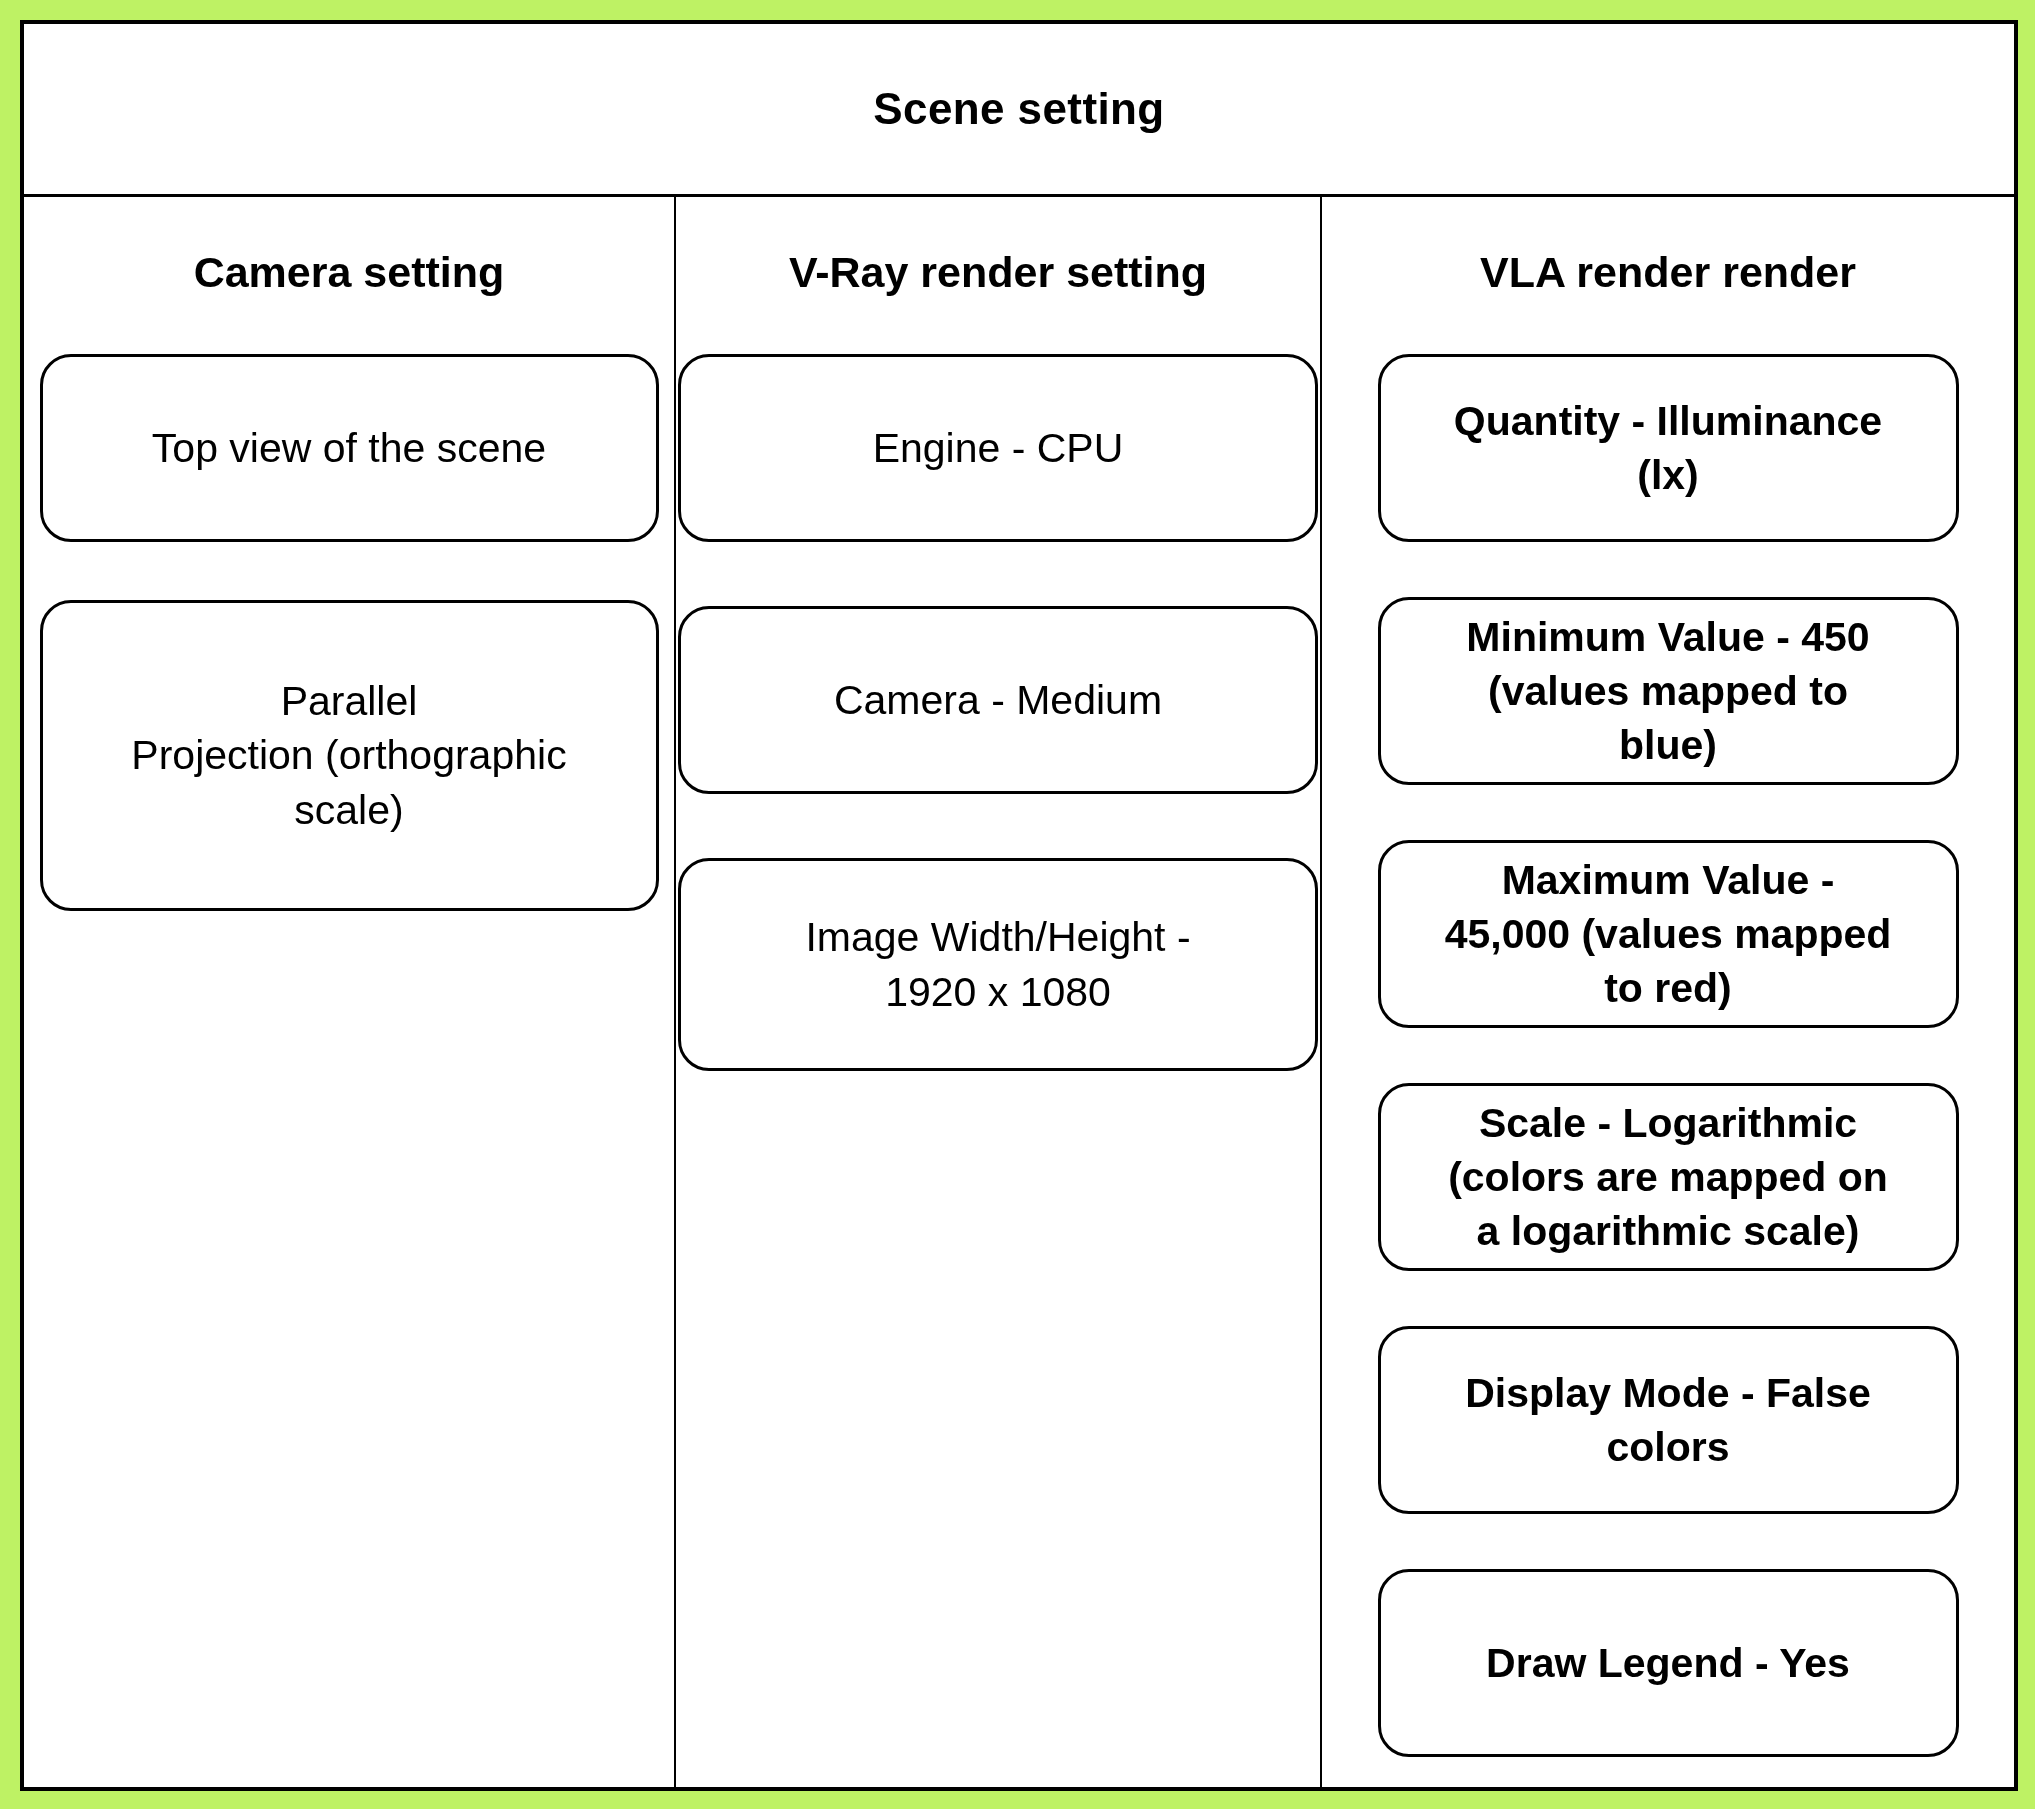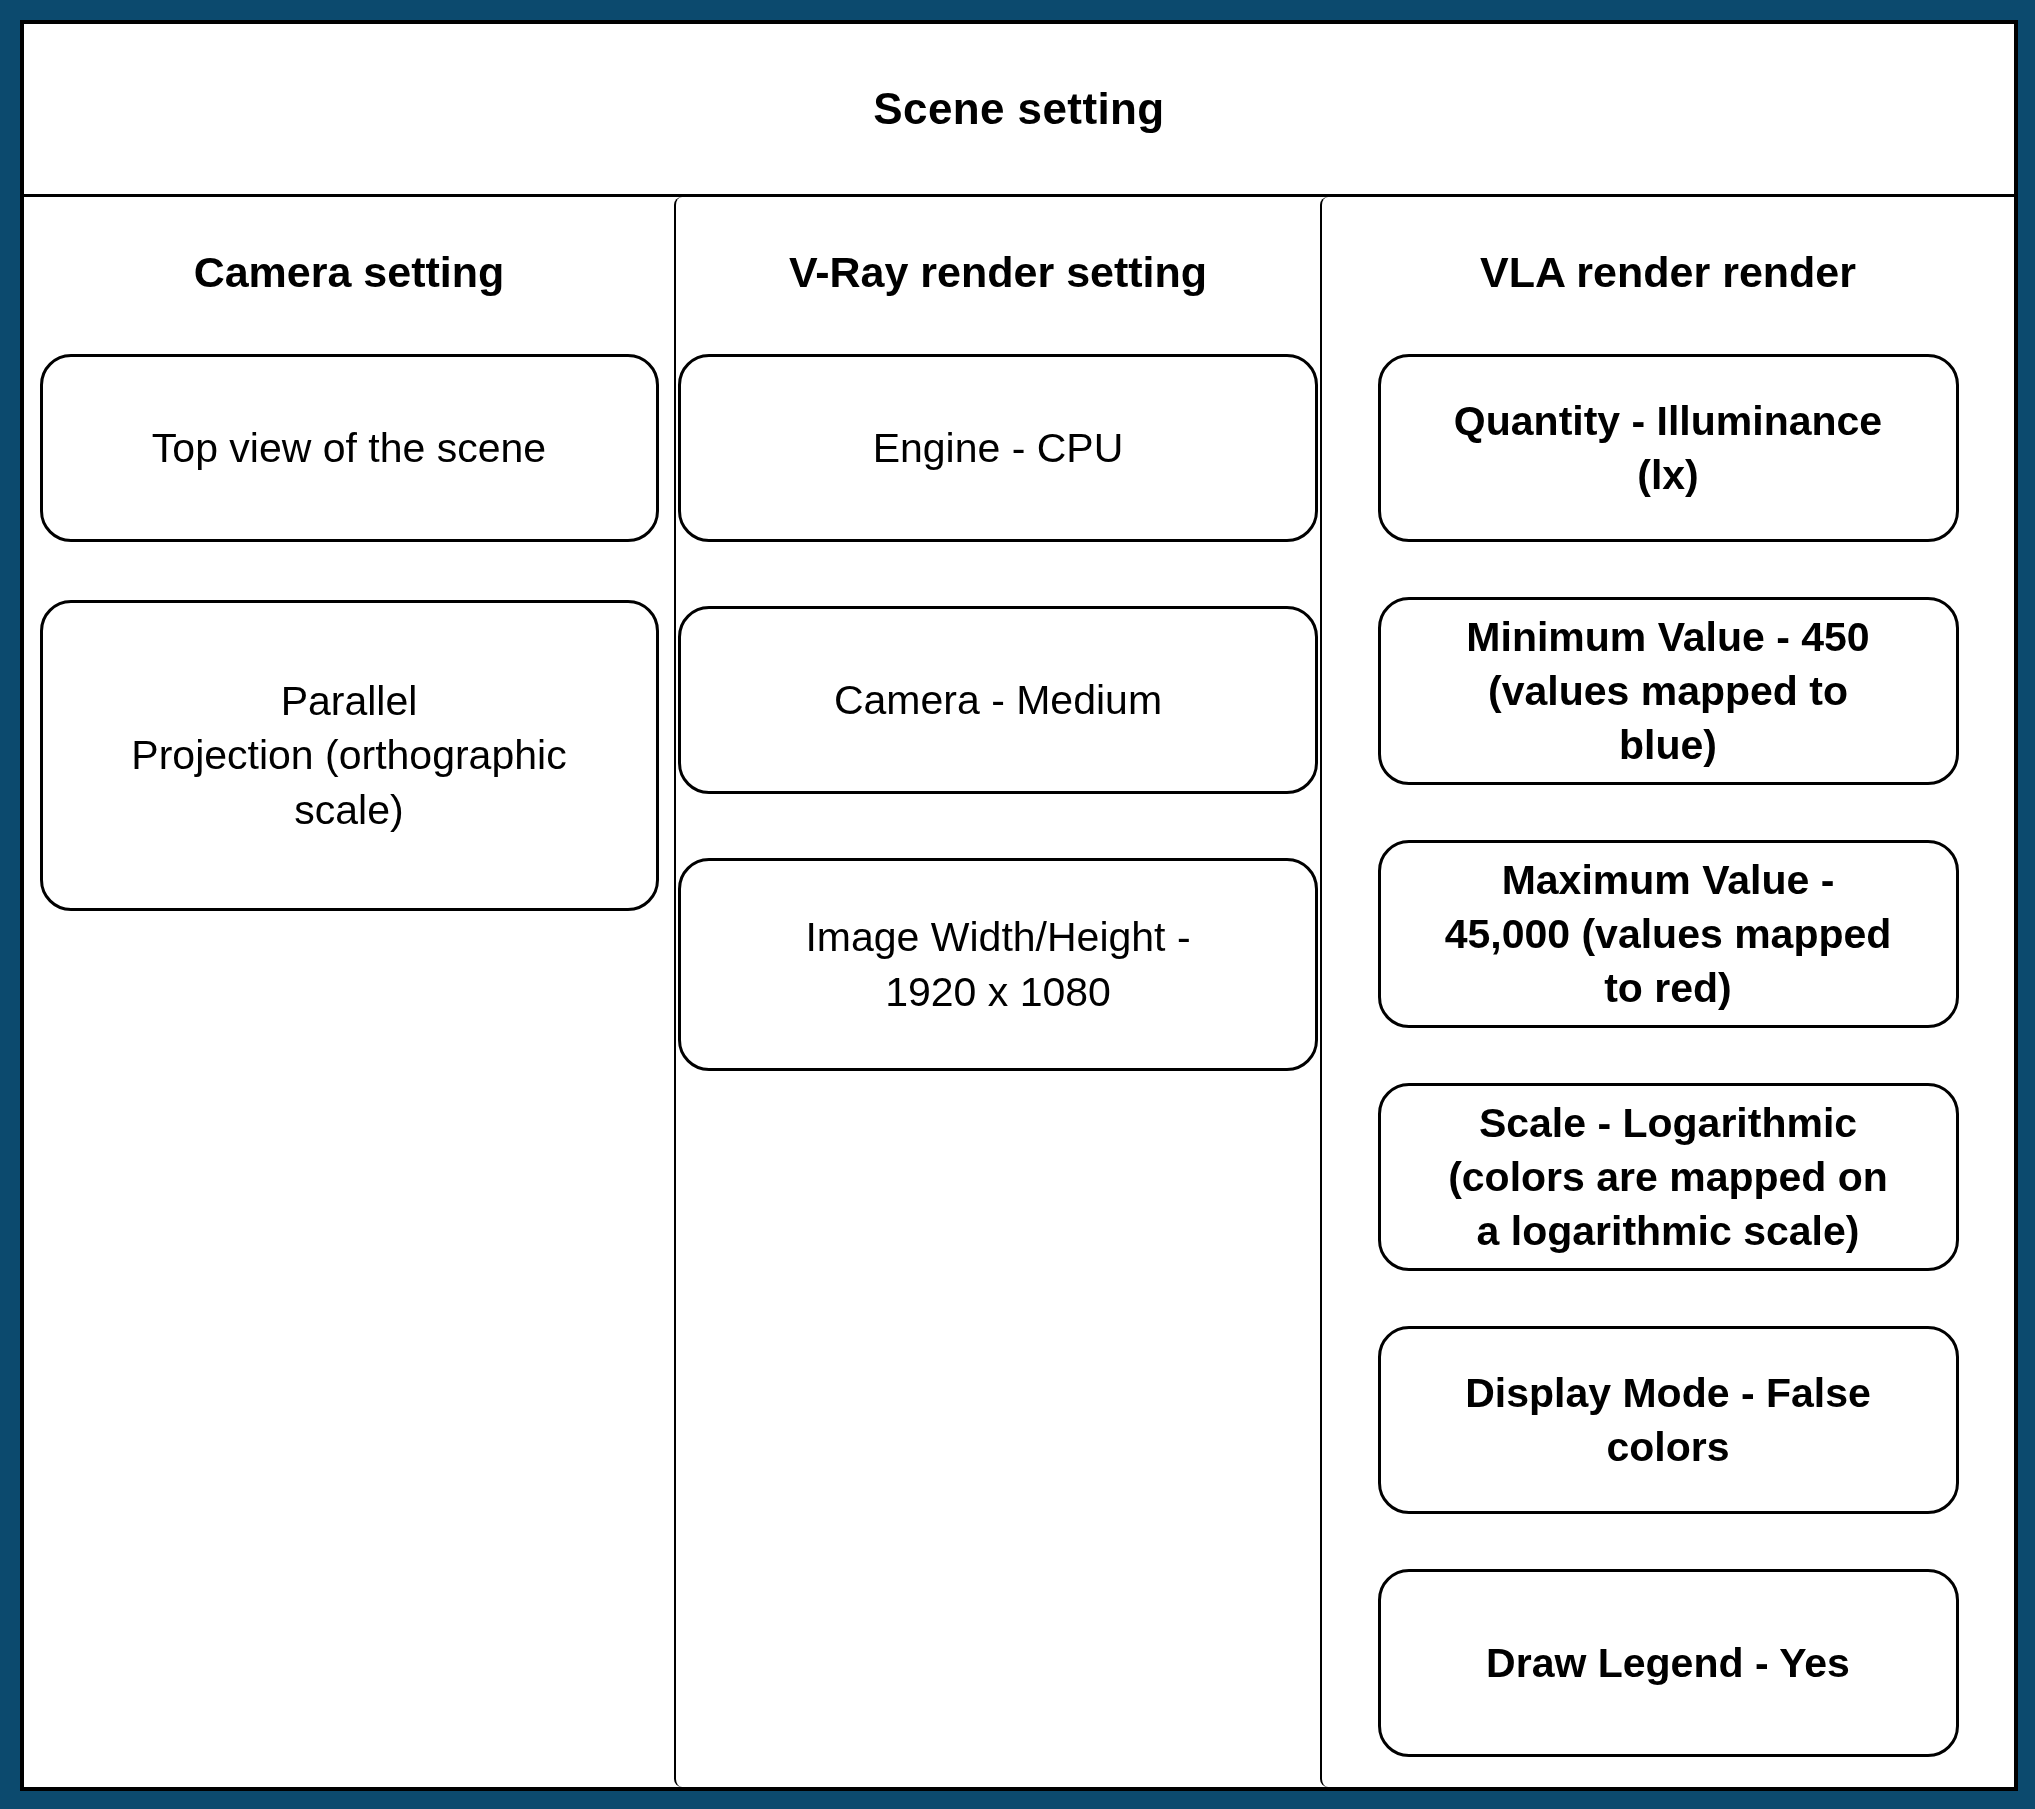--- a/index.html
+++ b/index.html
@@ -4,21 +4,21 @@
 <style>
   html, body {
     margin: 0;
     padding: 0;
     background: #ffffff;
   }
   .page {
     position: relative;
     width: 2035px;
     height: 1810px;
-    background: #0c4a6e;
+    background: #bef264;
     font-family: "Liberation Sans", sans-serif;
     color: #000000;
   }
   .frame {
     position: absolute;
     left: 20px;
     top: 20px;
     width: 1998px;
     height: 1771px;
     border: 4.3px solid #000000;
@@ -44,21 +44,20 @@
     flex: 1 1 auto;
     display: flex;
     flex-direction: row;
     min-height: 0;
   }
   .col {
     display: flex;
     flex-direction: column;
     align-items: center;
     box-sizing: border-box;
-    border-radius: 8px;
   }
   .col-1 { width: 650px; }
   .col-2 { width: 646px; border-left: 2.8px solid #000000; }
   .col-3 { flex: 1 1 auto; border-left: 2.8px solid #000000; }
   .col-header {
     margin-top: 51px;
     font-size: 43px;
     font-weight: bold;
     text-align: center;
   }

